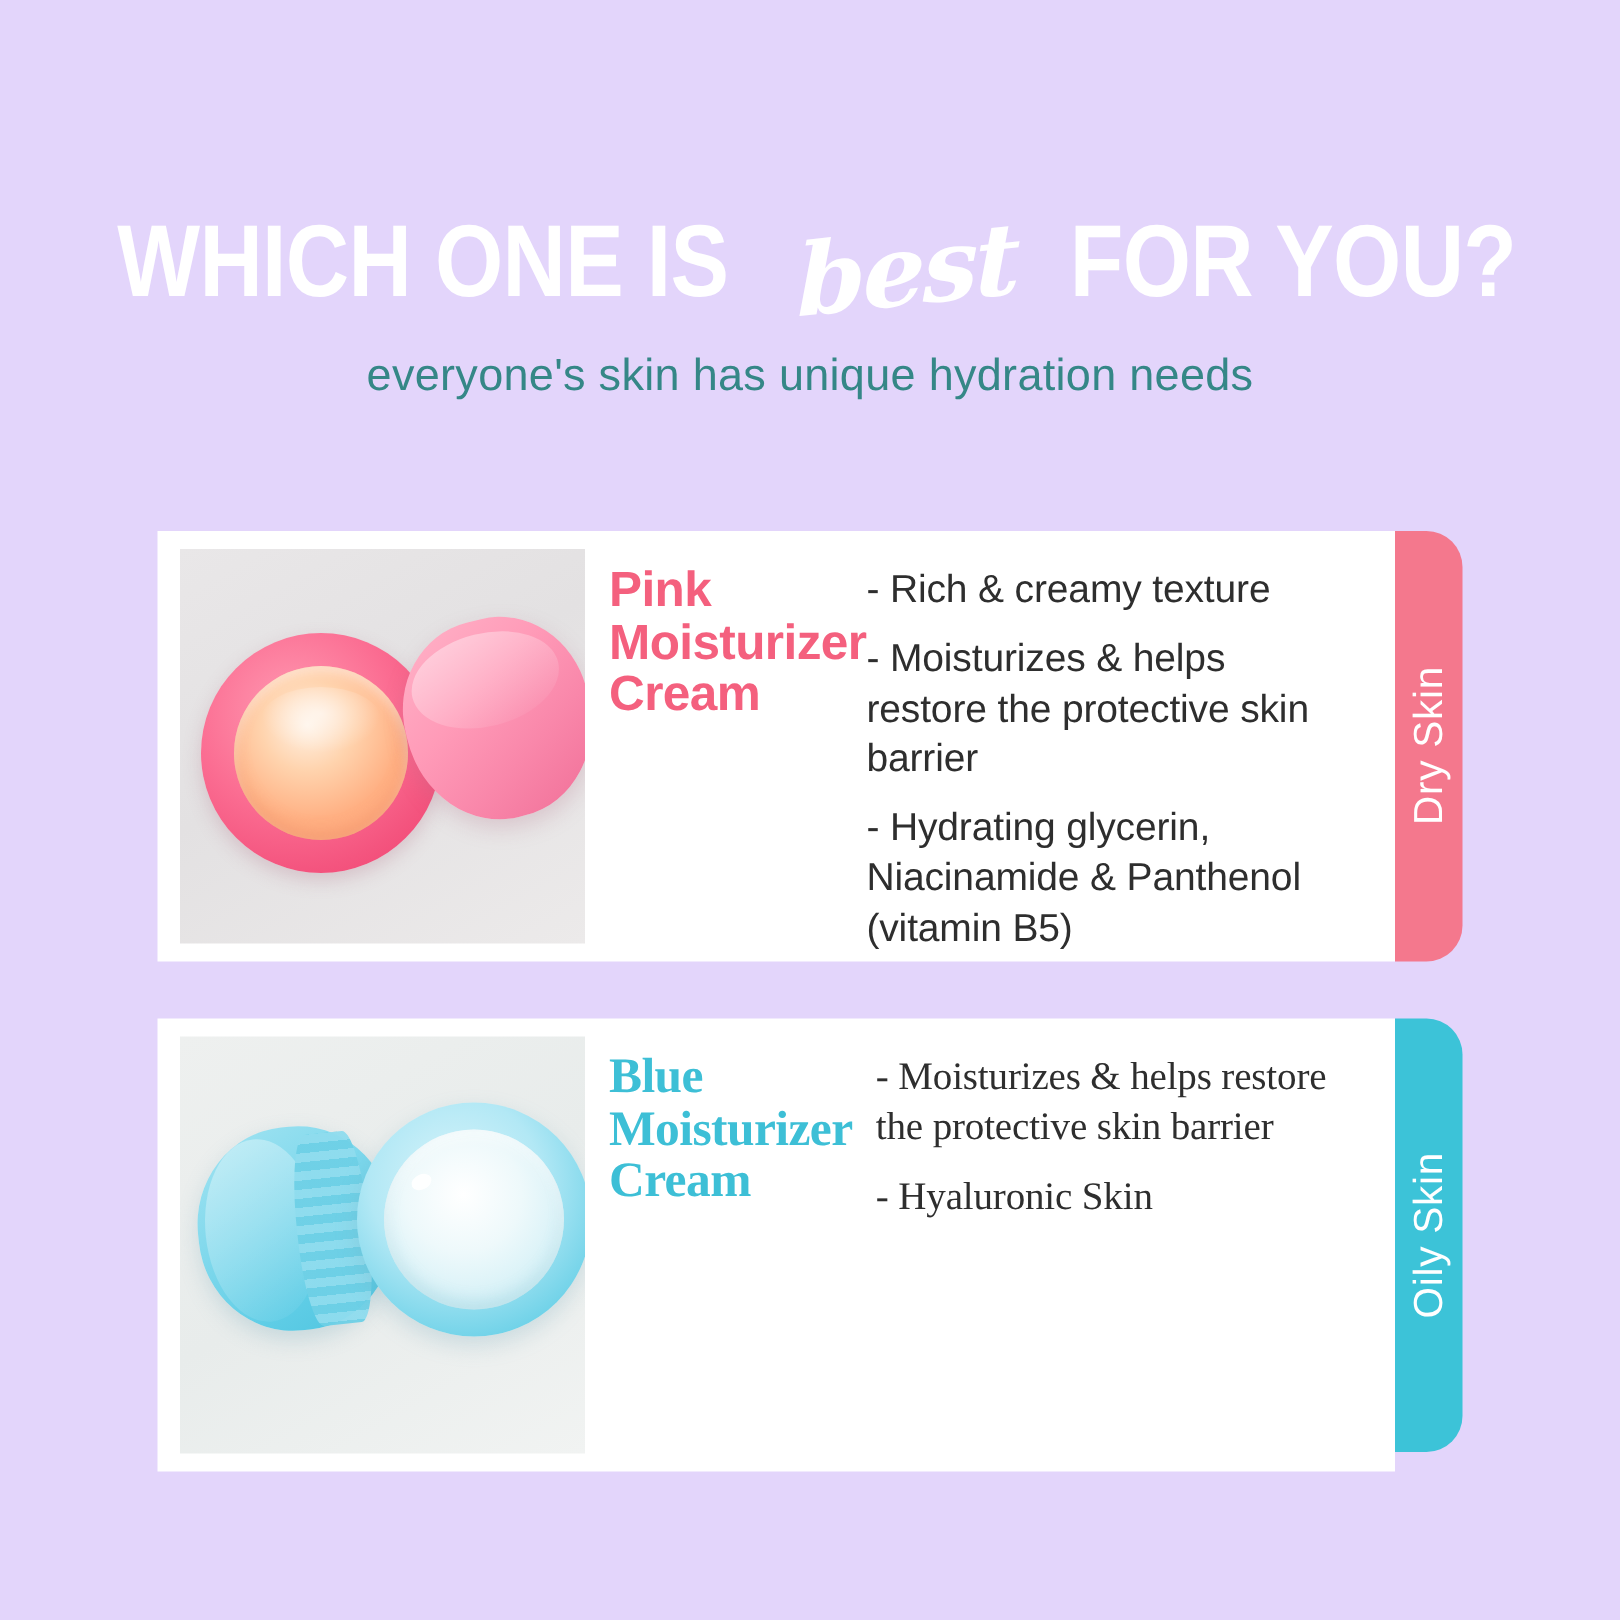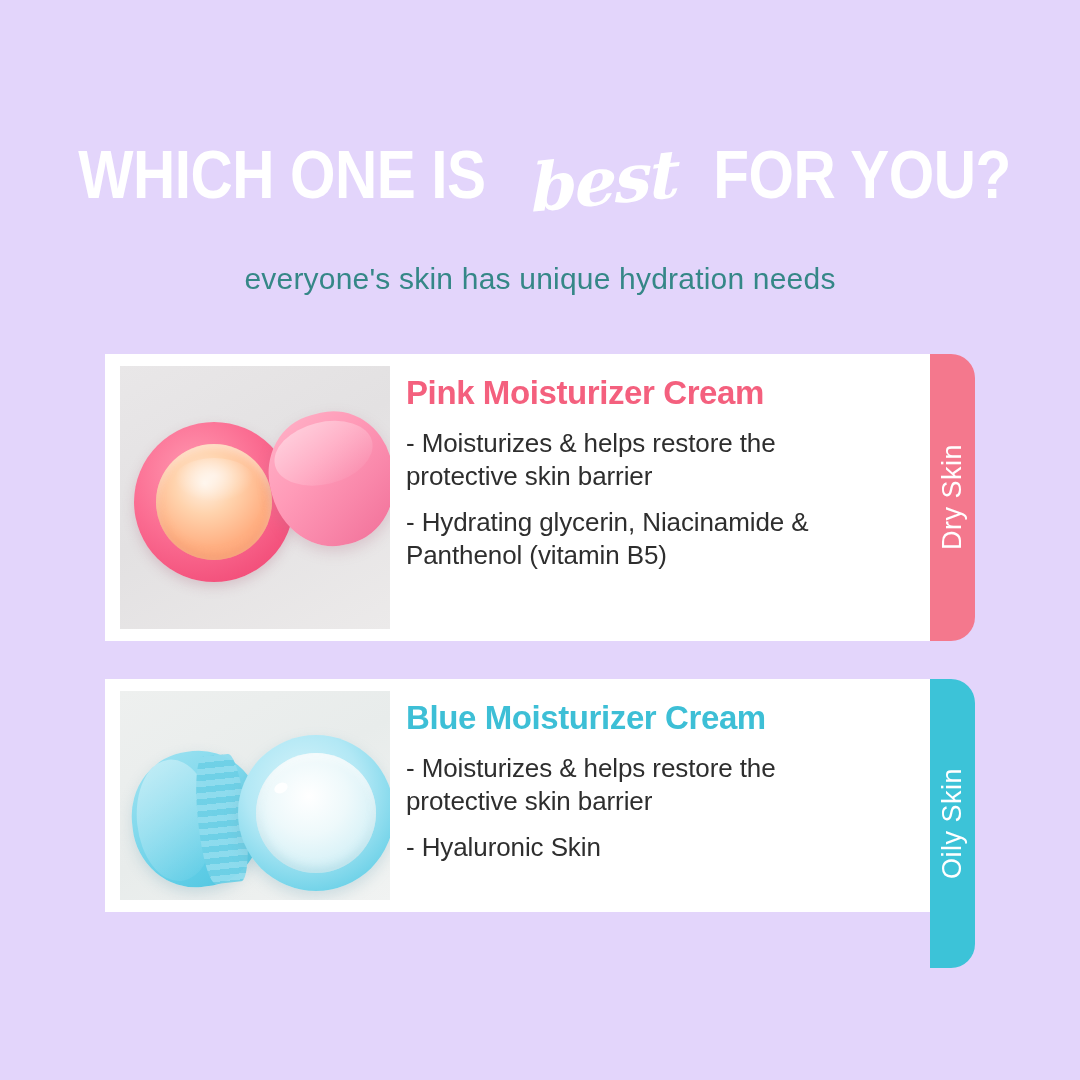--- a/index.html
+++ b/index.html
@@ -16,21 +16,20 @@
   
   .header {
     position:absolute;
     top:0; left:0; right:0;
     height:330px;
     display:flex;
     flex-direction:column;
     align-items:center;
     justify-content:flex-start;
     padding-top:140px;
-    gap:28px;
   }
   .headline {
     display:flex;
     align-items:baseline;
     justify-content:center;
     white-space:nowrap;
     color:#ffffff;
     line-height:1;
   }
   .headline .blk {
@@ -66,21 +65,21 @@
   
   .card {
     position:absolute;
     left:105px;
     width:825px;
     background:#ffffff;
     display:flex;
     align-items:stretch;
   }
   #card-pink { top:354px; height:287px; }
-  #card-blue { top:679px; height:233px; }
+  #card-blue { top:679px; height:302px;font-family:Liberation Serif, serif; }
 
   .tab {
     position:absolute;
     left:930px;
     width:45px;
     border-radius:0 24px 24px 0;
     display:flex;
     align-items:center;
     justify-content:center;
   }
@@ -175,21 +174,21 @@
     width:14px; height:10px; border-radius:50%;
     background:rgba(255,255,255,.9);
     transform:rotate(-25deg);
   }
 
   
   .body {
     flex:1;
     padding:22px 42px 10px 16px;
     display:flex;
-    flex-direction:column;
+    flex-direction:row;
   }
   .card-title {
     font-size:33px;
     font-weight:bold;
     letter-spacing:-0.4px;
     margin-bottom:16px;
     line-height:1.05;
   }
   .title-pink { color:#f4607e; }
   .title-blue { color:#3dbfd6; }
@@ -217,20 +216,21 @@
 <div class="card" id="card-pink">
   <div class="photo photo-pink">
     <div class="jar-base-pink"></div>
     <div class="jar-inner-pink"></div>
     <div class="jar-swirl"></div>
     <div class="lid-pink"></div>
   </div>
   <div class="body">
     <div class="card-title title-pink">Pink Moisturizer Cream</div>
     <div class="bullets">
+      <div class="bullet">- Rich &amp; creamy texture</div>
       <div class="bullet">- Moisturizes &amp; helps restore the protective skin barrier</div>
       <div class="bullet">- Hydrating glycerin, Niacinamide &amp; Panthenol (vitamin B5)</div>
     </div>
   </div>
 </div>
 <div class="tab" id="tab-pink">
   <span>Dry Skin</span>
 </div>
 
 <div class="card" id="card-blue">

